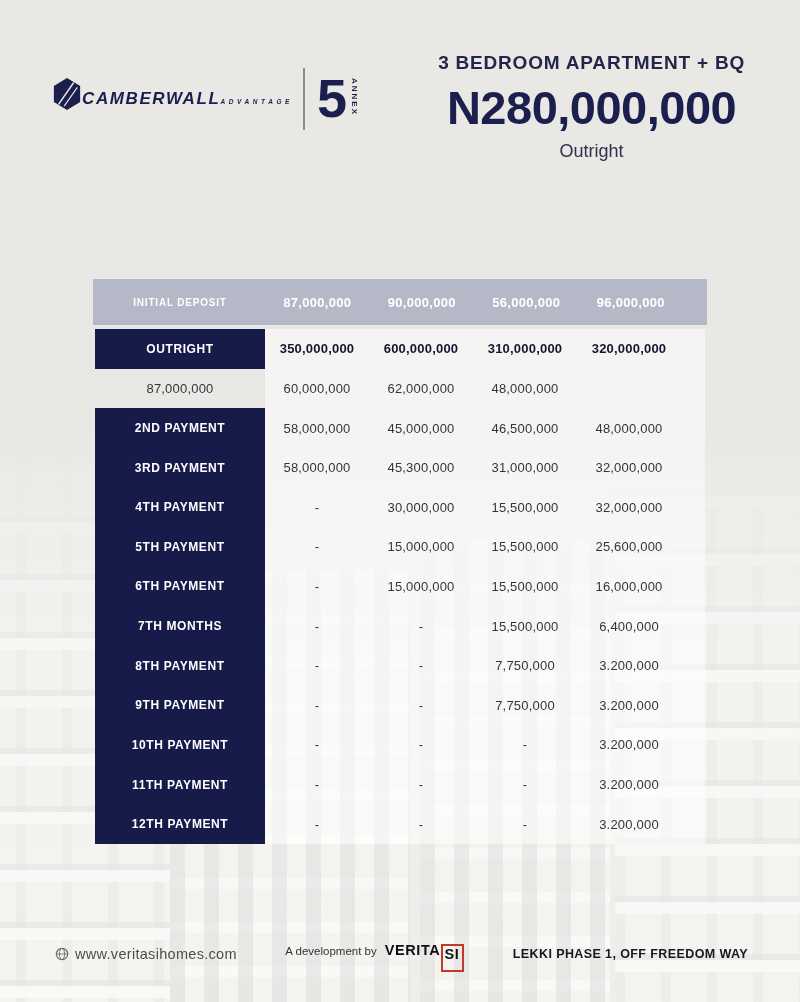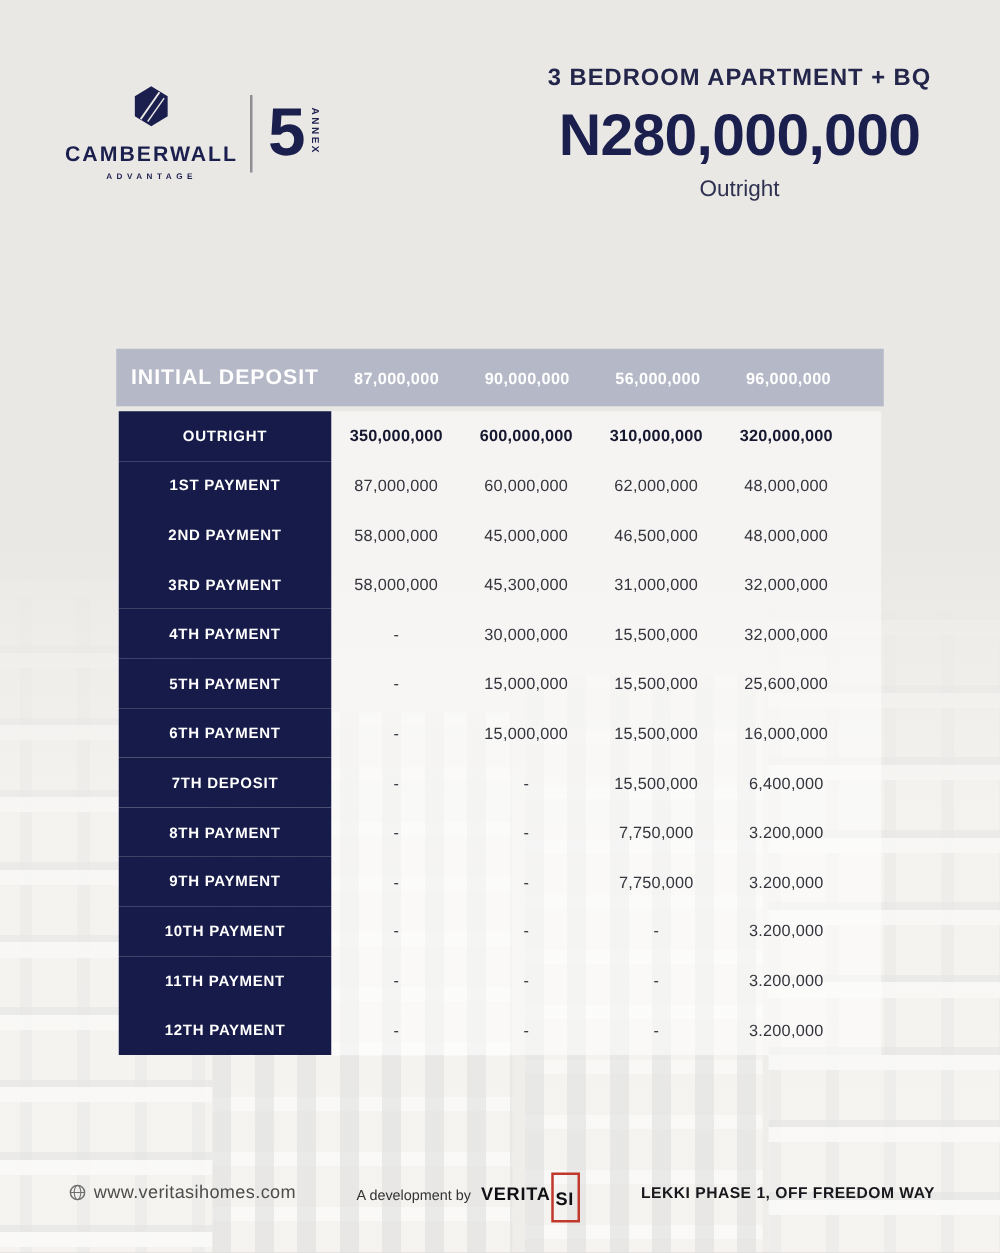--- a/index.html
+++ b/index.html
@@ -25,42 +25,42 @@
   }
   .photo-wash {
     position:absolute; inset:0;
     background:linear-gradient(to bottom,
       #eae8e5 0%, rgba(238,236,233,.88) 14%,
       rgba(243,242,239,.62) 38%, rgba(245,244,241,.48) 100%);
   }
 
   
   .brand { position:absolute; left:52px; top:68px; display:flex; align-items:center; }
-  .brand-left { display:flex; flex-direction:column; align-items:center; }
+  .brand-left { display:flex; flex-direction:row; align-items:center;font-style:italic; }
   .hex-icon { margin-bottom:7px; }
   .brand-name { font-size:17px; font-weight:bold; letter-spacing:1.6px; color:#1b1f4e; }
   .brand-sub { font-size:6.5px; font-weight:bold; letter-spacing:3.6px; color:#1b1f4e; margin-top:4px; }
   .brand-divider { width:2px; height:62px; background:#8f8f93; margin:0 12px 0 10px; }
   .brand-right { display:flex; align-items:flex-start; }
   .brand-number { font-size:54px; font-weight:bold; color:#1b1f4e; line-height:.92; }
   .brand-annex { writing-mode:vertical-rl; font-size:8px; font-weight:bold; letter-spacing:2px; color:#1b1f4e; margin:4px 0 0 3px; }
 
   .offer { position:absolute; right:55px; top:52px; text-align:center; }
   .offer-title { font-size:19px; font-weight:bold; letter-spacing:.8px; color:#23264a; }
   .offer-price { font-size:47px; font-weight:bold; letter-spacing:-.5px; color:#1b1f4e; margin-top:6px; }
   .offer-note { font-size:18px; color:#2e3150; margin-top:6px; }
 
   
   .ptable { position:absolute; left:95px; top:275px; width:610px; z-index:3; }
   .tgrid { display:grid; grid-template-columns:170px repeat(4,1fr); padding-right:24px; align-items:center; }
   .thead { background:#171b49; height:46px; color:#fff; }
   .th { text-align:center; font-weight:bold; font-size:11.5px; letter-spacing:.4px; }
   .th-label { font-size:13.5px; letter-spacing:.9px; }
   .deposit { background:#b5b8c7; height:46px; margin:4px -2px 0 -2px; padding-left:2px; color:#fff; }
-  .deposit .td-label { text-align:center; font-weight:bold; font-size:17px; letter-spacing:.8px; }
+  .deposit .td-label { text-align:center; font-weight:bold; font-size:10px; letter-spacing:.8px; }
   .deposit .td { text-align:center; font-weight:bold; font-size:13px; letter-spacing:.3px; }
   .tbody { position:relative; margin-top:4px; height:515px; display:flex; flex-direction:column; }
   .tbody-wash { position:absolute; left:170px; right:0; top:0; bottom:0; background:rgba(255,255,255,.5); }
   .trow { position:relative; z-index:1; flex:1; }
   .tlabel { background:#171b49; color:#fff; height:100%; display:flex; align-items:center; justify-content:center; font-weight:bold; font-size:12px; letter-spacing:.6px; }
   .tval { text-align:center; font-size:13px; color:#34353d; letter-spacing:.2px; }
   .trow.bold .tval { font-weight:bold; color:#14172e; }
 
   
   .watermark { position:absolute; left:277px; top:470px; z-index:6; display:flex; align-items:center; pointer-events:none; }
@@ -75,21 +75,21 @@
   }
   .wm-sparkle { position:absolute; left:42px; top:48px; font-size:12px; color:rgba(79,111,192,.85); }
 
   
   .footer { position:absolute; left:0; right:0; top:934px; height:40px; display:flex; align-items:center; justify-content:space-between; padding:0 52px 0 55px; z-index:4; }
   .f-left { display:flex; align-items:center; color:#4c4c4c; font-size:14.5px; letter-spacing:.3px; }
   .f-left .globe { margin-right:6px; display:flex; }
   .f-center { display:flex; align-items:baseline; }
   .f-dev-prefix { font-size:11.5px; color:#333; margin-right:8px; }
   .f-dev-name { font-size:14.5px; font-weight:bold; color:#101014; letter-spacing:.6px; }
-  .f-dev-box { border:2px solid #c0392b; padding:15px 3px 9px 1px; margin-left:1px; position:relative; top:4px; display:inline-block; line-height:.8; }
+  .f-dev-box { border:2px solid #c0392b; padding:3px 3px 9px 1px; margin-left:1px; position:relative; top:4px; display:inline-block; line-height:.8; }
   .f-right { font-size:12.5px; font-weight:bold; color:#17171c; letter-spacing:.4px; }
 </style>
 </head>
 <body>
 
 <div class="page">
 
   <div class="photo">
     <div class="bld balcony" style="left:-30px; top:28px; width:200px; height:560px;"></div>
     <div class="bld" style="left:170px; top:140px; width:240px; height:440px;"></div>
@@ -135,21 +135,20 @@
       <div class="tbody-wash"></div>
 
     <div class="trow tgrid bold">
           <div class="tlabel">OUTRIGHT</div>
           <div class="tval">350,000,000</div>
           <div class="tval">600,000,000</div>
           <div class="tval">310,000,000</div>
           <div class="tval">320,000,000</div>
         </div>
         <div class="trow tgrid">
-          <div class="tlabel">1ST PAYMENT</div>
           <div class="tval">87,000,000</div>
           <div class="tval">60,000,000</div>
           <div class="tval">62,000,000</div>
           <div class="tval">48,000,000</div>
         </div>
         <div class="trow tgrid">
           <div class="tlabel">2ND PAYMENT</div>
           <div class="tval">58,000,000</div>
           <div class="tval">45,000,000</div>
           <div class="tval">46,500,000</div>
@@ -177,21 +176,21 @@
           <div class="tval">25,600,000</div>
         </div>
         <div class="trow tgrid">
           <div class="tlabel">6TH PAYMENT</div>
           <div class="tval">-</div>
           <div class="tval">15,000,000</div>
           <div class="tval">15,500,000</div>
           <div class="tval">16,000,000</div>
         </div>
         <div class="trow tgrid">
-          <div class="tlabel">7TH DEPOSIT</div>
+          <div class="tlabel">7TH MONTHS</div>
           <div class="tval">-</div>
           <div class="tval">-</div>
           <div class="tval">15,500,000</div>
           <div class="tval">6,400,000</div>
         </div>
         <div class="trow tgrid">
           <div class="tlabel">8TH PAYMENT</div>
           <div class="tval">-</div>
           <div class="tval">-</div>
           <div class="tval">7,750,000</div>

